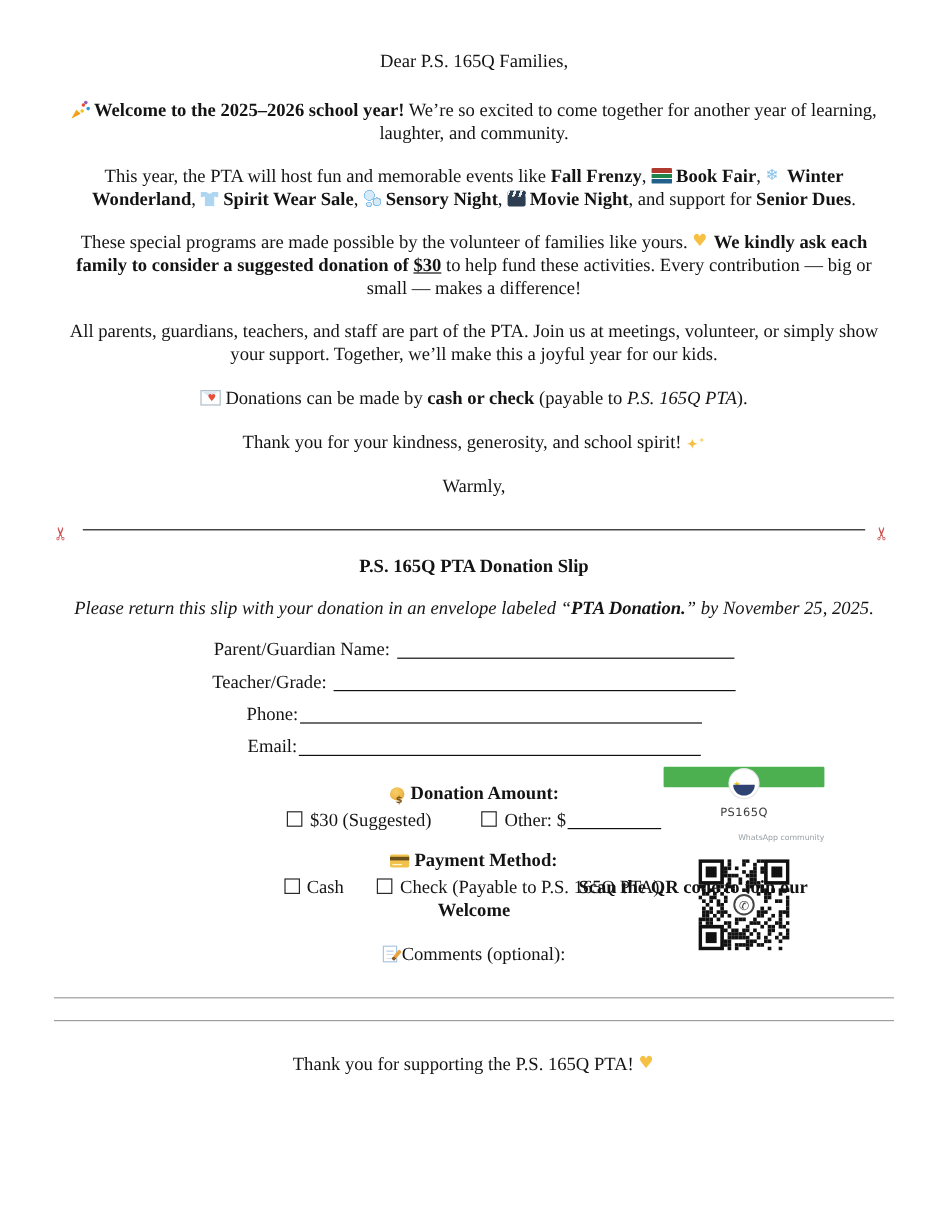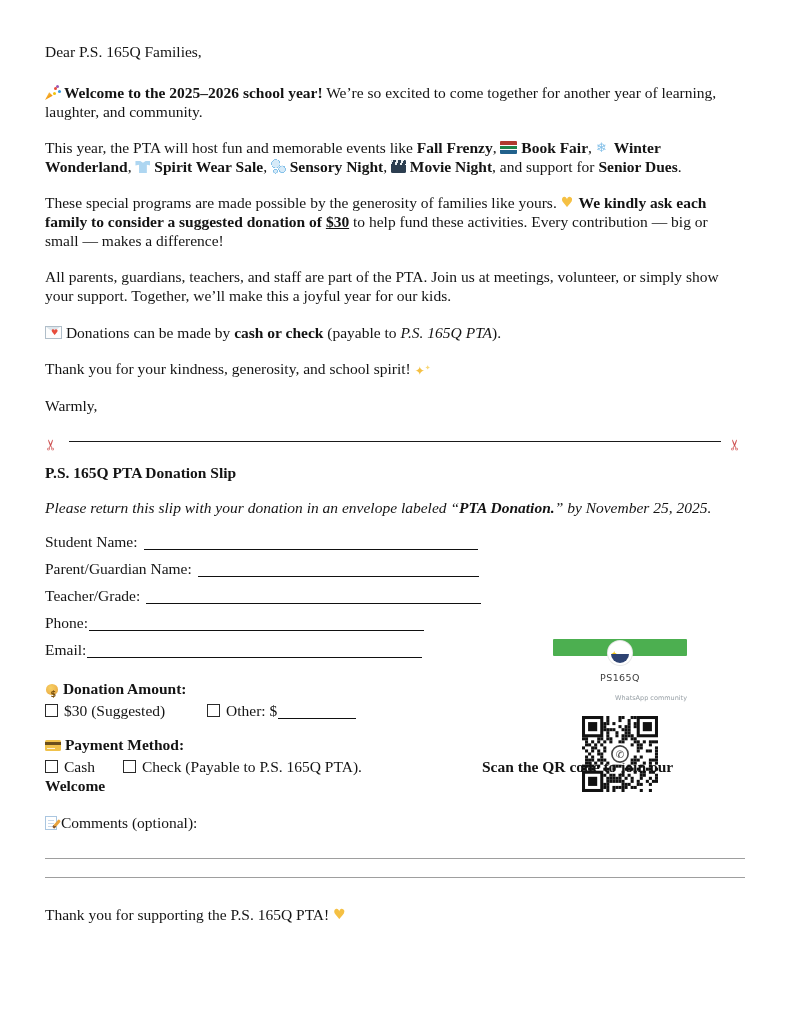--- a/index.html
+++ b/index.html
@@ -1,18 +1,18 @@
 <!DOCTYPE html>
 <html><head>
 <meta charset="utf-8">
 <style>
   html,body{margin:0;padding:0;background:#ffffff;}
   .page{position:relative;width:791px;height:1024px;background:#fff;overflow:hidden;
         font-family:"Liberation Serif",serif;font-size:15.5px;line-height:19px;color:#141414;}
-  .content{padding:42px 45px 0 45px;width:700px;}
+  .content{padding:42px 45px 0 45px;width:700px;text-align:center;}
   p{margin:0;}
   .b{font-weight:bold;}
   .i{font-style:italic;}
   .u{text-decoration:underline;}
 
   .greeting{margin-bottom:22px;}
   .welcome{margin-bottom:17px;}
   .events{margin-bottom:17px;}
   .ask{margin-bottom:17px;}
   .membership{margin-bottom:18px;}
@@ -101,38 +101,35 @@
 </style>
 </head>
 <body>
 
 <div class="page">
   <div class="content">
 
     <p class="greeting"><span>Dear P.S. 165Q Families,</span></p>
     <p class="welcome"><span class="ic ic-party-popper"></span><span> </span><span class="b">Welcome to the 2025–2026 school year!</span><span> We’re so excited to come together for another year of learning, laughter, and community.</span></p>
     <p class="events"><span>This year, the PTA will host fun and memorable events like </span><span class="b">Fall Frenzy</span><span>, </span><span class="ic ic-books"></span><span> </span><span class="b">Book Fair</span><span>, </span><span class="ic ic-snowflake"></span><span> </span><span class="b">Winter Wonderland</span><span>, </span><span class="ic ic-tshirt"></span><span> </span><span class="b">Spirit Wear Sale</span><span>, </span><span class="ic ic-bubbles"></span><span> </span><span class="b">Sensory Night</span><span>, </span><span class="ic ic-clapper-board"></span><span> </span><span class="b">Movie Night</span><span>, and support for </span><span class="b">Senior Dues</span><span>.</span></p>
-    <p class="ask"><span>These special programs are made possible by the generosity of families like yours. </span><span class="ic ic-yellow-heart"></span><span> </span><span class="b">We kindly ask each family to consider a suggested donation of </span><span class="b u">$30</span><span> to help fund these activities. Every contribution — big or small — makes a difference!</span></p>
+    <p class="ask"><span>These special programs are made possible by the volunteer of families like yours. </span><span class="ic ic-yellow-heart"></span><span> </span><span class="b">We kindly ask each family to consider a suggested donation of </span><span class="b u">$30</span><span> to help fund these activities. Every contribution — big or small — makes a difference!</span></p>
     <p class="membership"><span>All parents, guardians, teachers, and staff are part of the PTA. Join us at meetings, volunteer, or simply show your support. Together, we’ll make this a joyful year for our kids.</span></p>
     <p class="payinfo"><span class="ic ic-love-letter"></span><span> Donations can be made by </span><span class="b">cash or check</span><span> (payable to </span><span class="i">P.S. 165Q PTA</span><span>).</span></p>
     <p class="gratitude"><span>Thank you for your kindness, generosity, and school spirit! </span><span class="ic ic-sparkles"></span></p>
     <p class="closing">Warmly,</p>
 
     <div class="cutline">
       <span class="ic ic-scissors"></span>
       <span class="cut-rule"></span>
       <span class="ic ic-scissors"></span>
     </div>
 
     <p class="slip-title">P.S. 165Q PTA Donation Slip</p>
     <p class="instruction"><span class="i">Please return this slip with your donation in an envelope labeled “</span><span class="b i">PTA Donation.</span><span class="i">” by November 25, 2025.</span></p>
 
-    <div class="field-row">
-      <span>Student Name:</span><span class="fl" style="width:334px"></span>
-    </div>
     <div class="field-row">
       <span>Parent/Guardian Name:</span><span class="fl" style="width:281px"></span>
     </div>
     <div class="field-row">
       <span>Teacher/Grade:</span><span class="fl" style="width:335px"></span>
     </div>
     <div class="field-row">
       <span>Phone:</span><span class="fl tight" style="width:335px"></span>
     </div>
     <div class="field-row">

